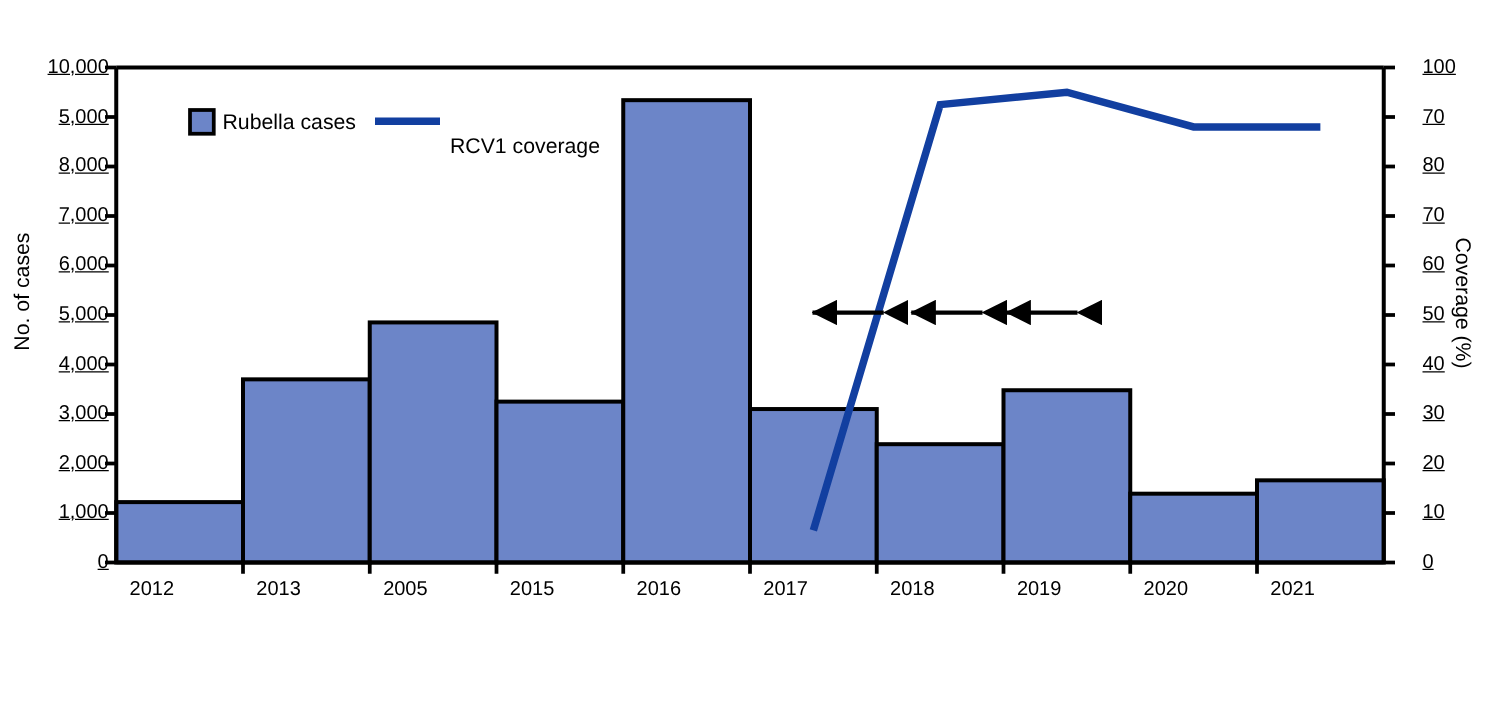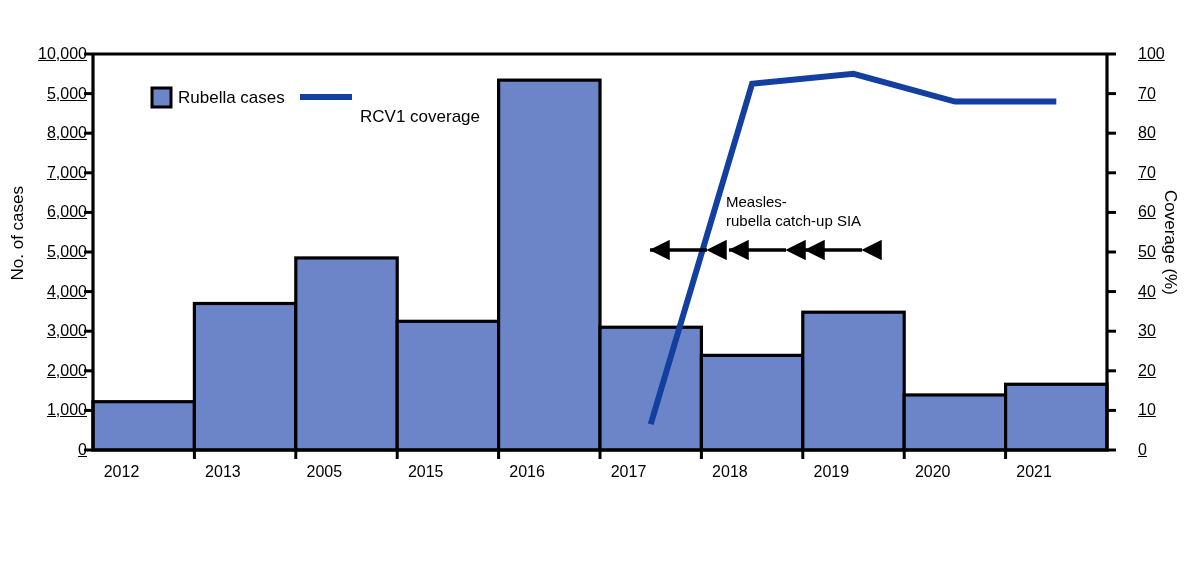--- a/index.html
+++ b/index.html
@@ -133,18 +133,14 @@
       </g>
     <g id="legend-group">
         <rect x="152" y="88" width="19" height="19" fill="#6c85c8" stroke="#000" stroke-width="3"></rect>
         <line x1="300" y1="97" x2="352" y2="97" stroke="#123fa0" stroke-width="6"></line>
       </g>
   </svg>
 
   <div class="legend-text" id="legend-text-0" style="left: 178px; top: 89px;">Rubella cases</div>
   <div class="legend-text" id="legend-text-1" style="left: 360px; top: 89px; margin-top: 19px;">RCV1 coverage</div>
 
-  <div id="annotation">
-    <div>Measles-</div>
-    <div>rubella catch-up SIA</div>
-  </div>
 
 </div>
 
 </body></html>

